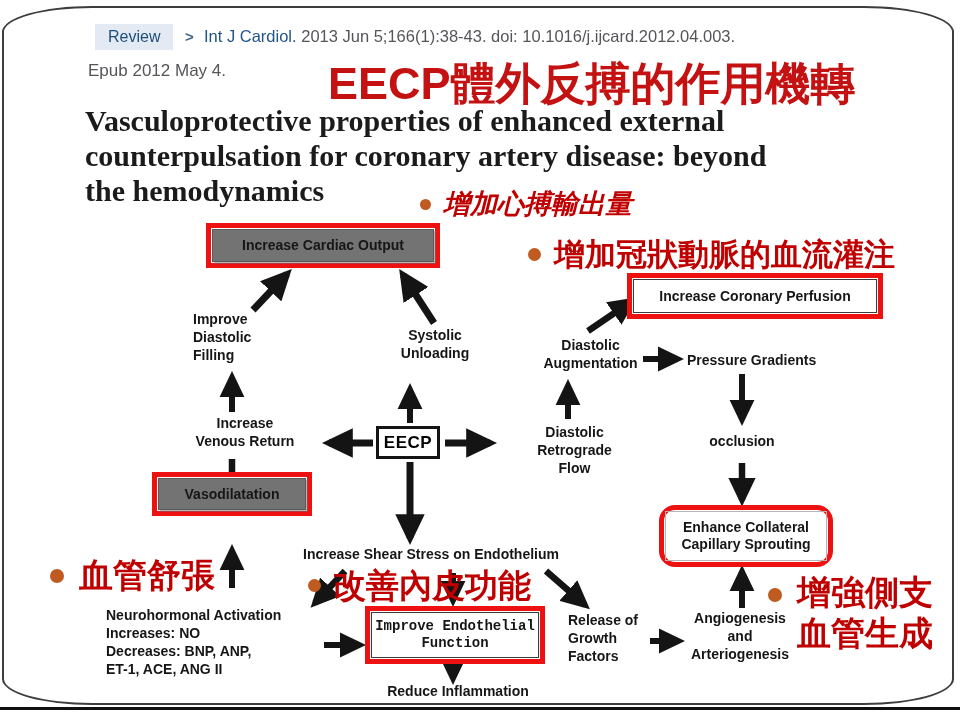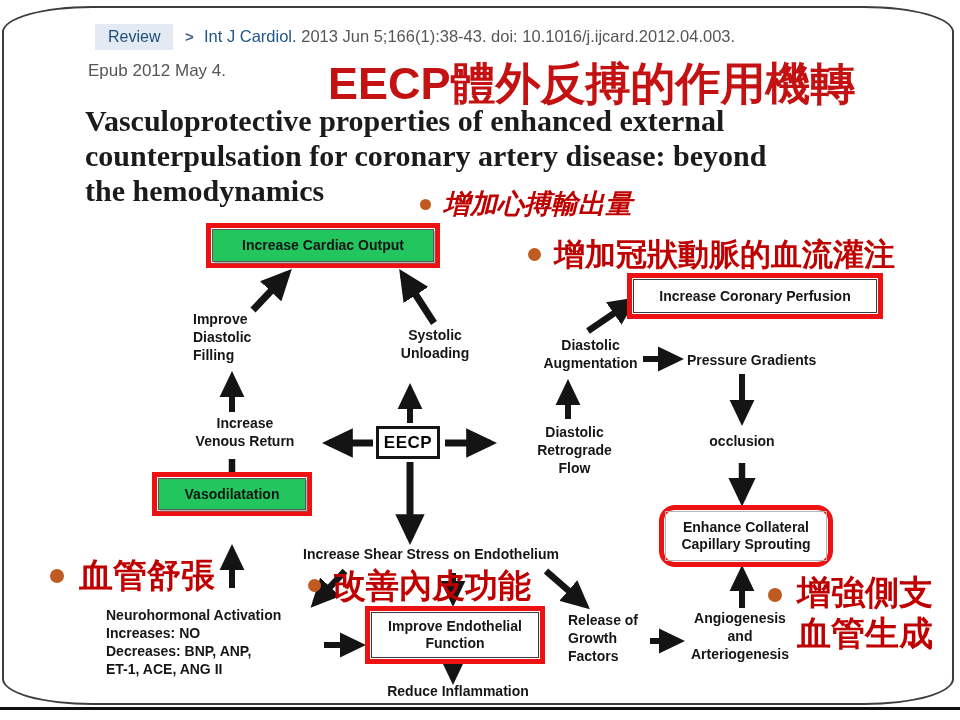--- a/index.html
+++ b/index.html
@@ -22,21 +22,21 @@
                  font-size:30px;font-weight:bold;color:#1b1b1b;line-height:35px;z-index:4;margin-left:7px;}
   
   .dlabel{font-size:14px;font-weight:bold;color:#161616;line-height:18px;
           white-space:pre-line;z-index:3;}
   .center{text-align:center;}
   .redbox{border:5px solid var(--highlight-red);background:#fff;z-index:3;
           box-sizing:border-box;padding:1px;}
   .inner{width:100%;height:100%;display:flex;align-items:center;justify-content:center;
          font-size:14px;font-weight:bold;color:#161616;line-height:17px;
          text-align:center;white-space:pre-line;box-sizing:border-box;}
-  .in-bevel{border:1px solid #5a5a5a;box-shadow:2px 2px 0 rgba(110,110,110,.5);background:#22c55e;}
+  .in-bevel{border:1px solid #5a5a5a;box-shadow:2px 2px 0 rgba(110,110,110,.5);background:#737373;}
   .in-line{border:1px solid #3a3a3a;}
   .in-soft{border:1px solid #b5b5b5;}
   .eecp-box{left:376px;top:426px;width:64px;height:33px;border:3px solid #141414;
             background:#fff;display:flex;align-items:center;justify-content:center;
             font-size:17px;font-weight:bold;letter-spacing:.5px;z-index:3;box-sizing:border-box;}
   .arrows{left:0;top:0;z-index:2;pointer-events:none;}
   
   .annot{display:flex;align-items:flex-start;color:var(--annotation-red);
          font-weight:bold;z-index:5;white-space:pre-line;}
   .dot{border-radius:50%;background:var(--bullet-orange);flex:0 0 auto;}
@@ -97,21 +97,21 @@
 <div class="abs redbox" style="left:627px;top:273px;width:256px;height:46px;">
   <div class="inner in-line">Increase Coronary Perfusion</div>
 </div>
 <div class="abs redbox" style="left:152px;top:472px;width:160px;height:44px;">
   <div class="inner in-bevel">Vasodilatation</div>
 </div>
 <div class="abs redbox" style="left:659px;top:505px;width:174px;height:62px;border-radius:16px;">
   <div class="inner in-soft">Enhance Collateral
 Capillary Sprouting</div>
 </div>
-<div class="abs redbox" style="left:365px;top:606px;width:180px;height:58px;">
+<div class="abs redbox" style="left:365px;top:606px;width:180px;height:58px;font-family:Liberation Mono, monospace;">
   <div class="inner in-line">Improve Endothelial
 Function</div>
 </div>
 
 <div class="abs eecp-box">EECP</div>
 
 <div class="abs dlabel" style="left:193px;top:310px;">Improve
 Diastolic
 Filling</div>
 <div class="abs dlabel center" style="left:390px;top:326px;width:90px;">Systolic

